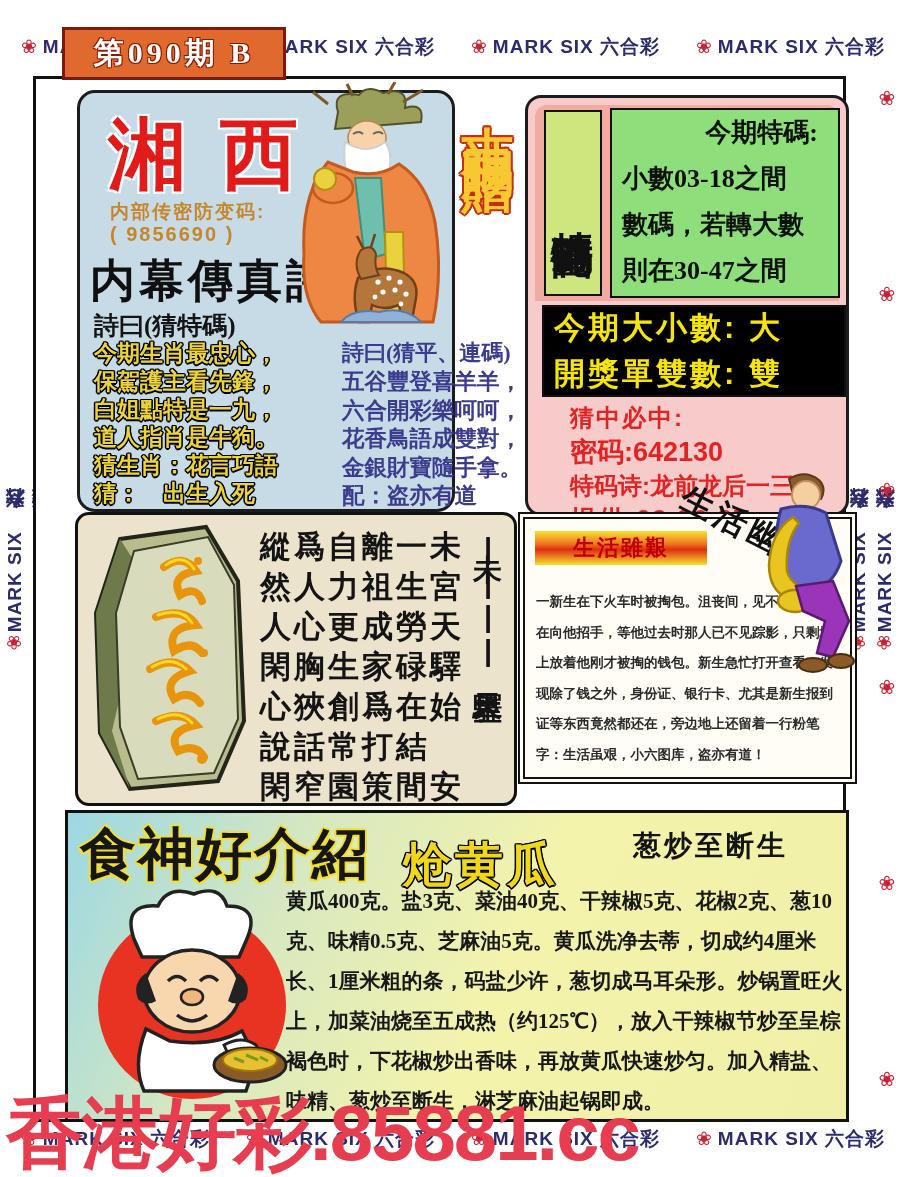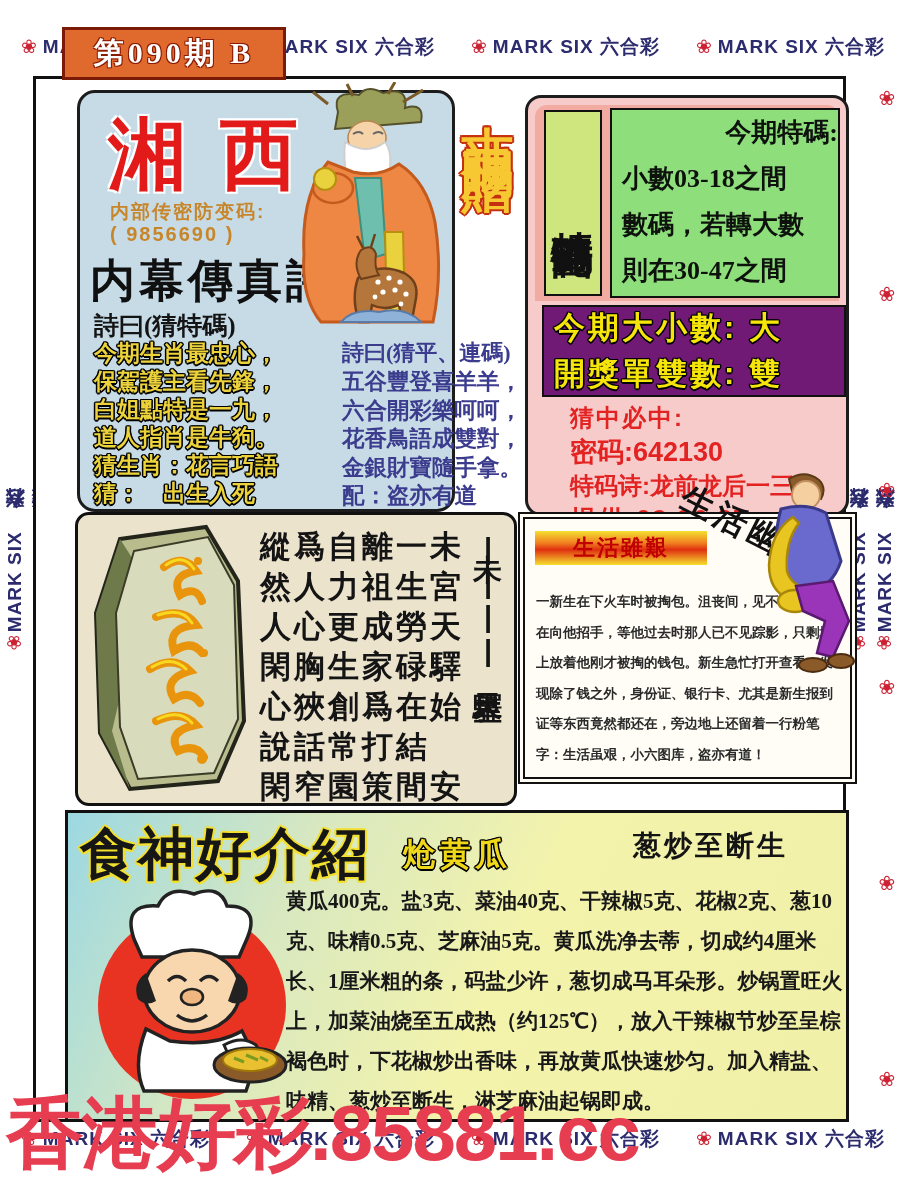--- a/index.html
+++ b/index.html
@@ -62,22 +62,22 @@
   .pinkbox{position:absolute;left:525px;top:95px;width:318px;height:415px;background:#f8cbcb;
            border:3px solid #1c1c1c;border-radius:16px;z-index:5;}
   .pinktop{position:absolute;left:7px;top:7px;width:304px;height:196px;background:#f2aba0;
            border-radius:12px 12px 0 0;}
   .rangecol{position:absolute;left:16px;top:12px;width:54px;height:182px;background:#cfe57d;
             border:2px solid #111;writing-mode:vertical-rl;text-orientation:upright;
             font-size:42px;font-weight:900;color:#111;letter-spacing:3px;text-align:center;}
   .rangebox{position:absolute;left:82px;top:10px;width:226px;height:186px;background:#8ede7c;
             border:2px solid #111;font-family:"Liberation Serif",serif;}
   .rangebox div{font-size:26px;font-weight:900;color:#0d120d;line-height:46px;white-space:nowrap;padding-left:10px;}
-  .rangebox div:first-child{text-align:right;padding-right:0;}
-  .sizebox{position:absolute;left:14px;top:207px;width:290px;height:88px;background:#701a75;
+  .rangebox div:first-child{text-align:right;padding-right:20px;}
+  .sizebox{position:absolute;left:14px;top:207px;width:290px;height:88px;background:#000000;
            border:2px solid #111;display:flex;flex-direction:column;justify-content:center;gap:4px;padding-left:10px;}
   .sizebox div{font-size:31px;font-weight:900;color:#f5e50a;letter-spacing:3px;white-space:nowrap;}
   .hints{position:absolute;left:16px;top:303px;line-height:34px;color:#e32222;font-weight:900;white-space:nowrap;margin-left:26px;}
   .hints .h0{font-size:24px;letter-spacing:2px;}
   .hints .h1{font-size:27px;}
   .hints .h2{font-size:24px;}
   .hints .h3{font-size:27px;letter-spacing:1px;}
 
   
   .creambox{position:absolute;left:75px;top:512px;width:436px;height:288px;background:#ece3cd;
@@ -99,21 +99,21 @@
         font-family:"Liberation Serif",serif;}
   .story{position:absolute;left:11px;top:68px;font-size:13.5px;font-weight:600;color:#2a2a2a;
          line-height:30.5px;font-family:"Liberation Serif",serif;white-space:nowrap;}
 
   
   .recipebox{position:absolute;left:65px;top:810px;width:778px;height:306px;
              background:linear-gradient(115deg,#9cd8e2 0%,#d8e8c0 28%,#f3f3ac 55%,#f0f0a8 100%);
              border:3px solid #111;z-index:5;}
   .rc-title{position:absolute;left:12px;top:4px;font-size:56px;font-weight:900;color:#161616;
             letter-spacing:2px;white-space:nowrap;font-family:"Liberation Serif",serif;}
-  .rc-dish{position:absolute;left:335px;top:20px;font-size:32px;font-weight:900;color:#f0d818;
+  .rc-dish{position:absolute;left:335px;top:20px;font-size:48px;font-weight:900;color:#f0d818;
            letter-spacing:4px;white-space:nowrap;font-family:"Liberation Serif",serif;}
   .rc-tag{position:absolute;left:565px;top:14px;font-size:28px;font-weight:900;color:#141414;
           letter-spacing:3px;white-space:nowrap;font-family:"Liberation Serif",serif;}
   .rc-text{position:absolute;left:218px;top:68px;font-size:21px;font-weight:700;color:#181818;
            line-height:40px;font-family:"Liberation Serif",serif;white-space:nowrap;}
 
   .watermark{position:absolute;left:6px;top:1082px;font-size:78px;font-weight:900;color:#e63d50;
              letter-spacing:-2px;white-space:nowrap;z-index:40;font-family:"Liberation Sans",sans-serif;}
 
   svg{display:block;}

